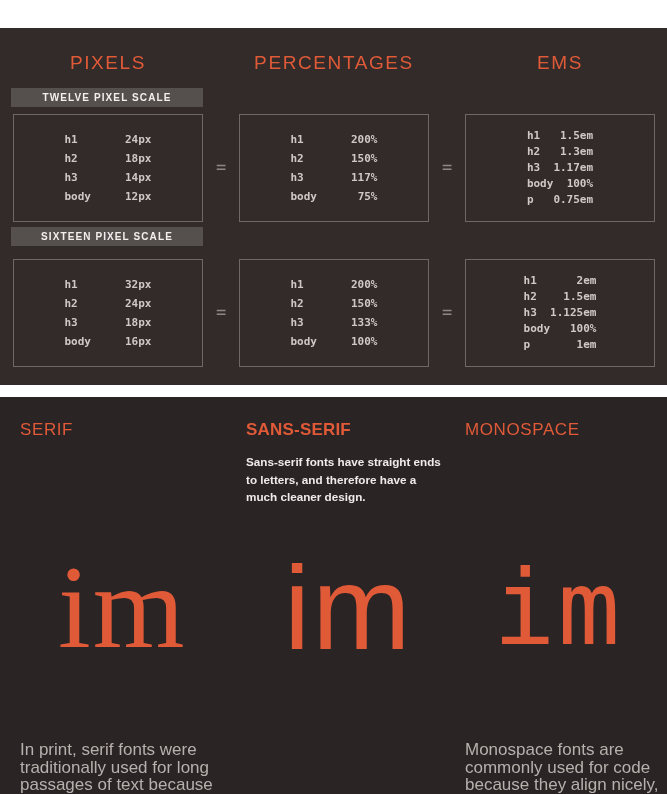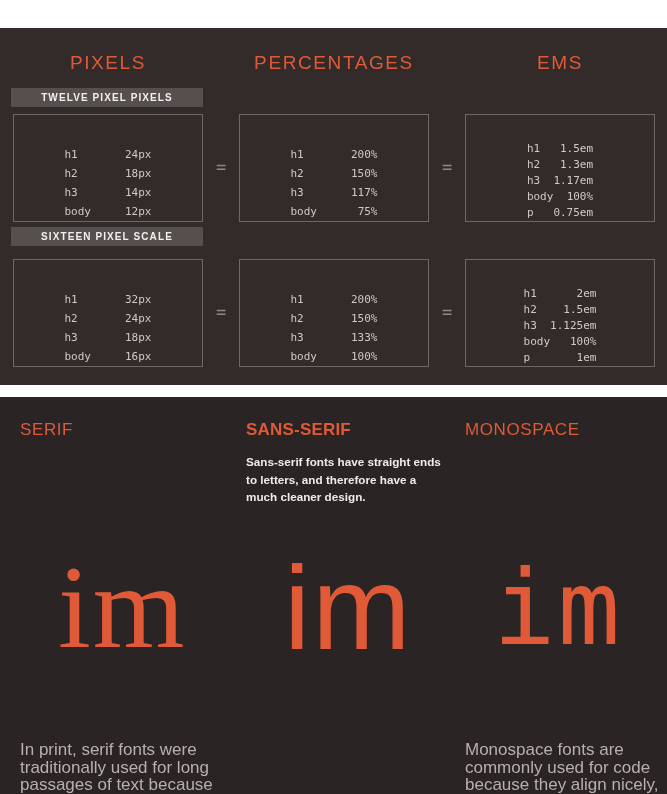--- a/index.html
+++ b/index.html
@@ -63,22 +63,23 @@
   }
   .banner-twelve  { top: 60px; }
   .banner-sixteen { top: 199px; }
 
   .unit-box {
     position: absolute;
     border: 1px solid #6e6865;
     box-sizing: border-box;
     background: transparent;
     display: flex;
-    align-items: flex-end;
+    align-items: center;
     justify-content: center;
+    font-weight: bold;
   }
   .row-a .unit-box { top: 86px;  height: 108px; }
   .row-b .unit-box { top: 231px; height: 108px; }
   .ub-pixels      { left: 13px;  width: 190px; }
   .ub-percentages { left: 239px; width: 190px; }
   .ub-ems         { left: 465px; width: 190px; }
 
   .unit-table {
     font-family: "DejaVu Sans Mono", "Liberation Mono", monospace;
     font-size: 11px;
@@ -196,21 +197,21 @@
 <div class="poster">
 
   <div class="units-section">
 
     <div class="unit-col-head uch-pixels">PIXELS</div>
     <div class="unit-col-head uch-percentages">PERCENTAGES</div>
     <div class="unit-col-head uch-ems">EMS</div>
 
     <div class="row-a">
 
-      <div class="scale-banner banner-twelve">TWELVE PIXEL PIXELS</div>
+      <div class="scale-banner banner-twelve">TWELVE PIXEL SCALE</div>
 
       <div class="unit-box ub-pixels">
         <table class="unit-table">
           <tbody>
             <tr>
               <td class="k">h1</td>
               <td class="v">24px</td>
             </tr>
             <tr>
               <td class="k">h2</td>

